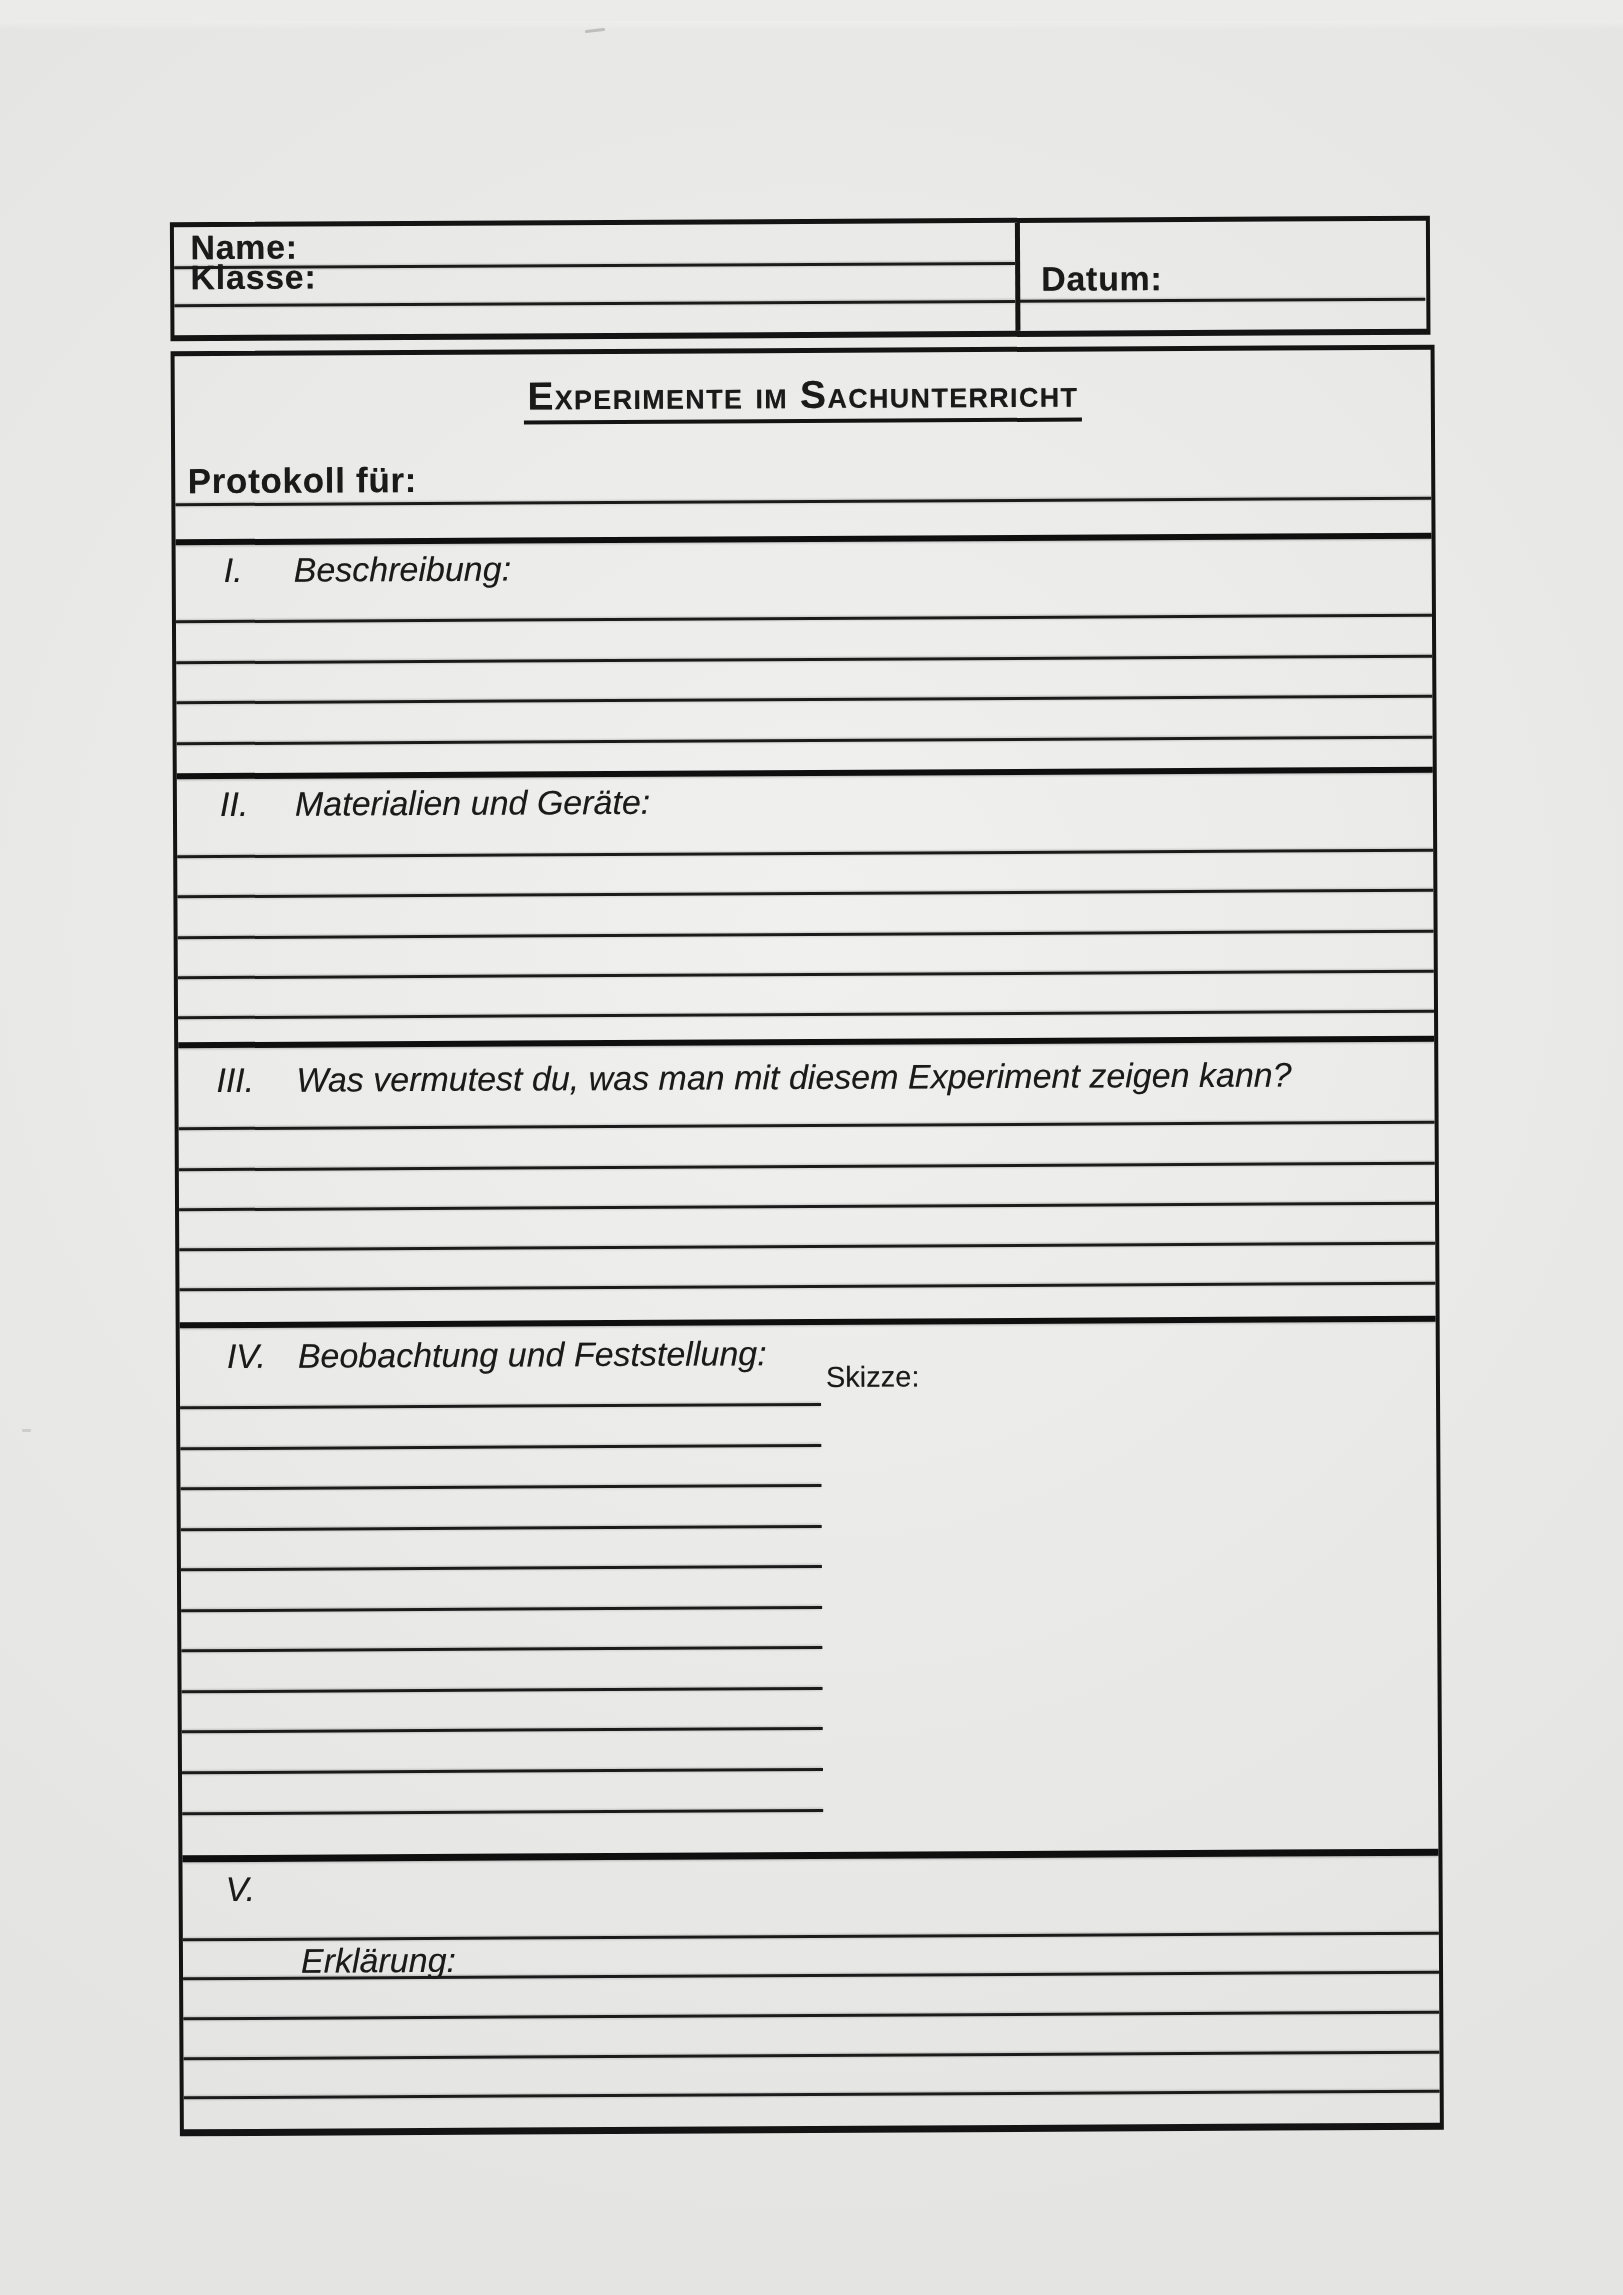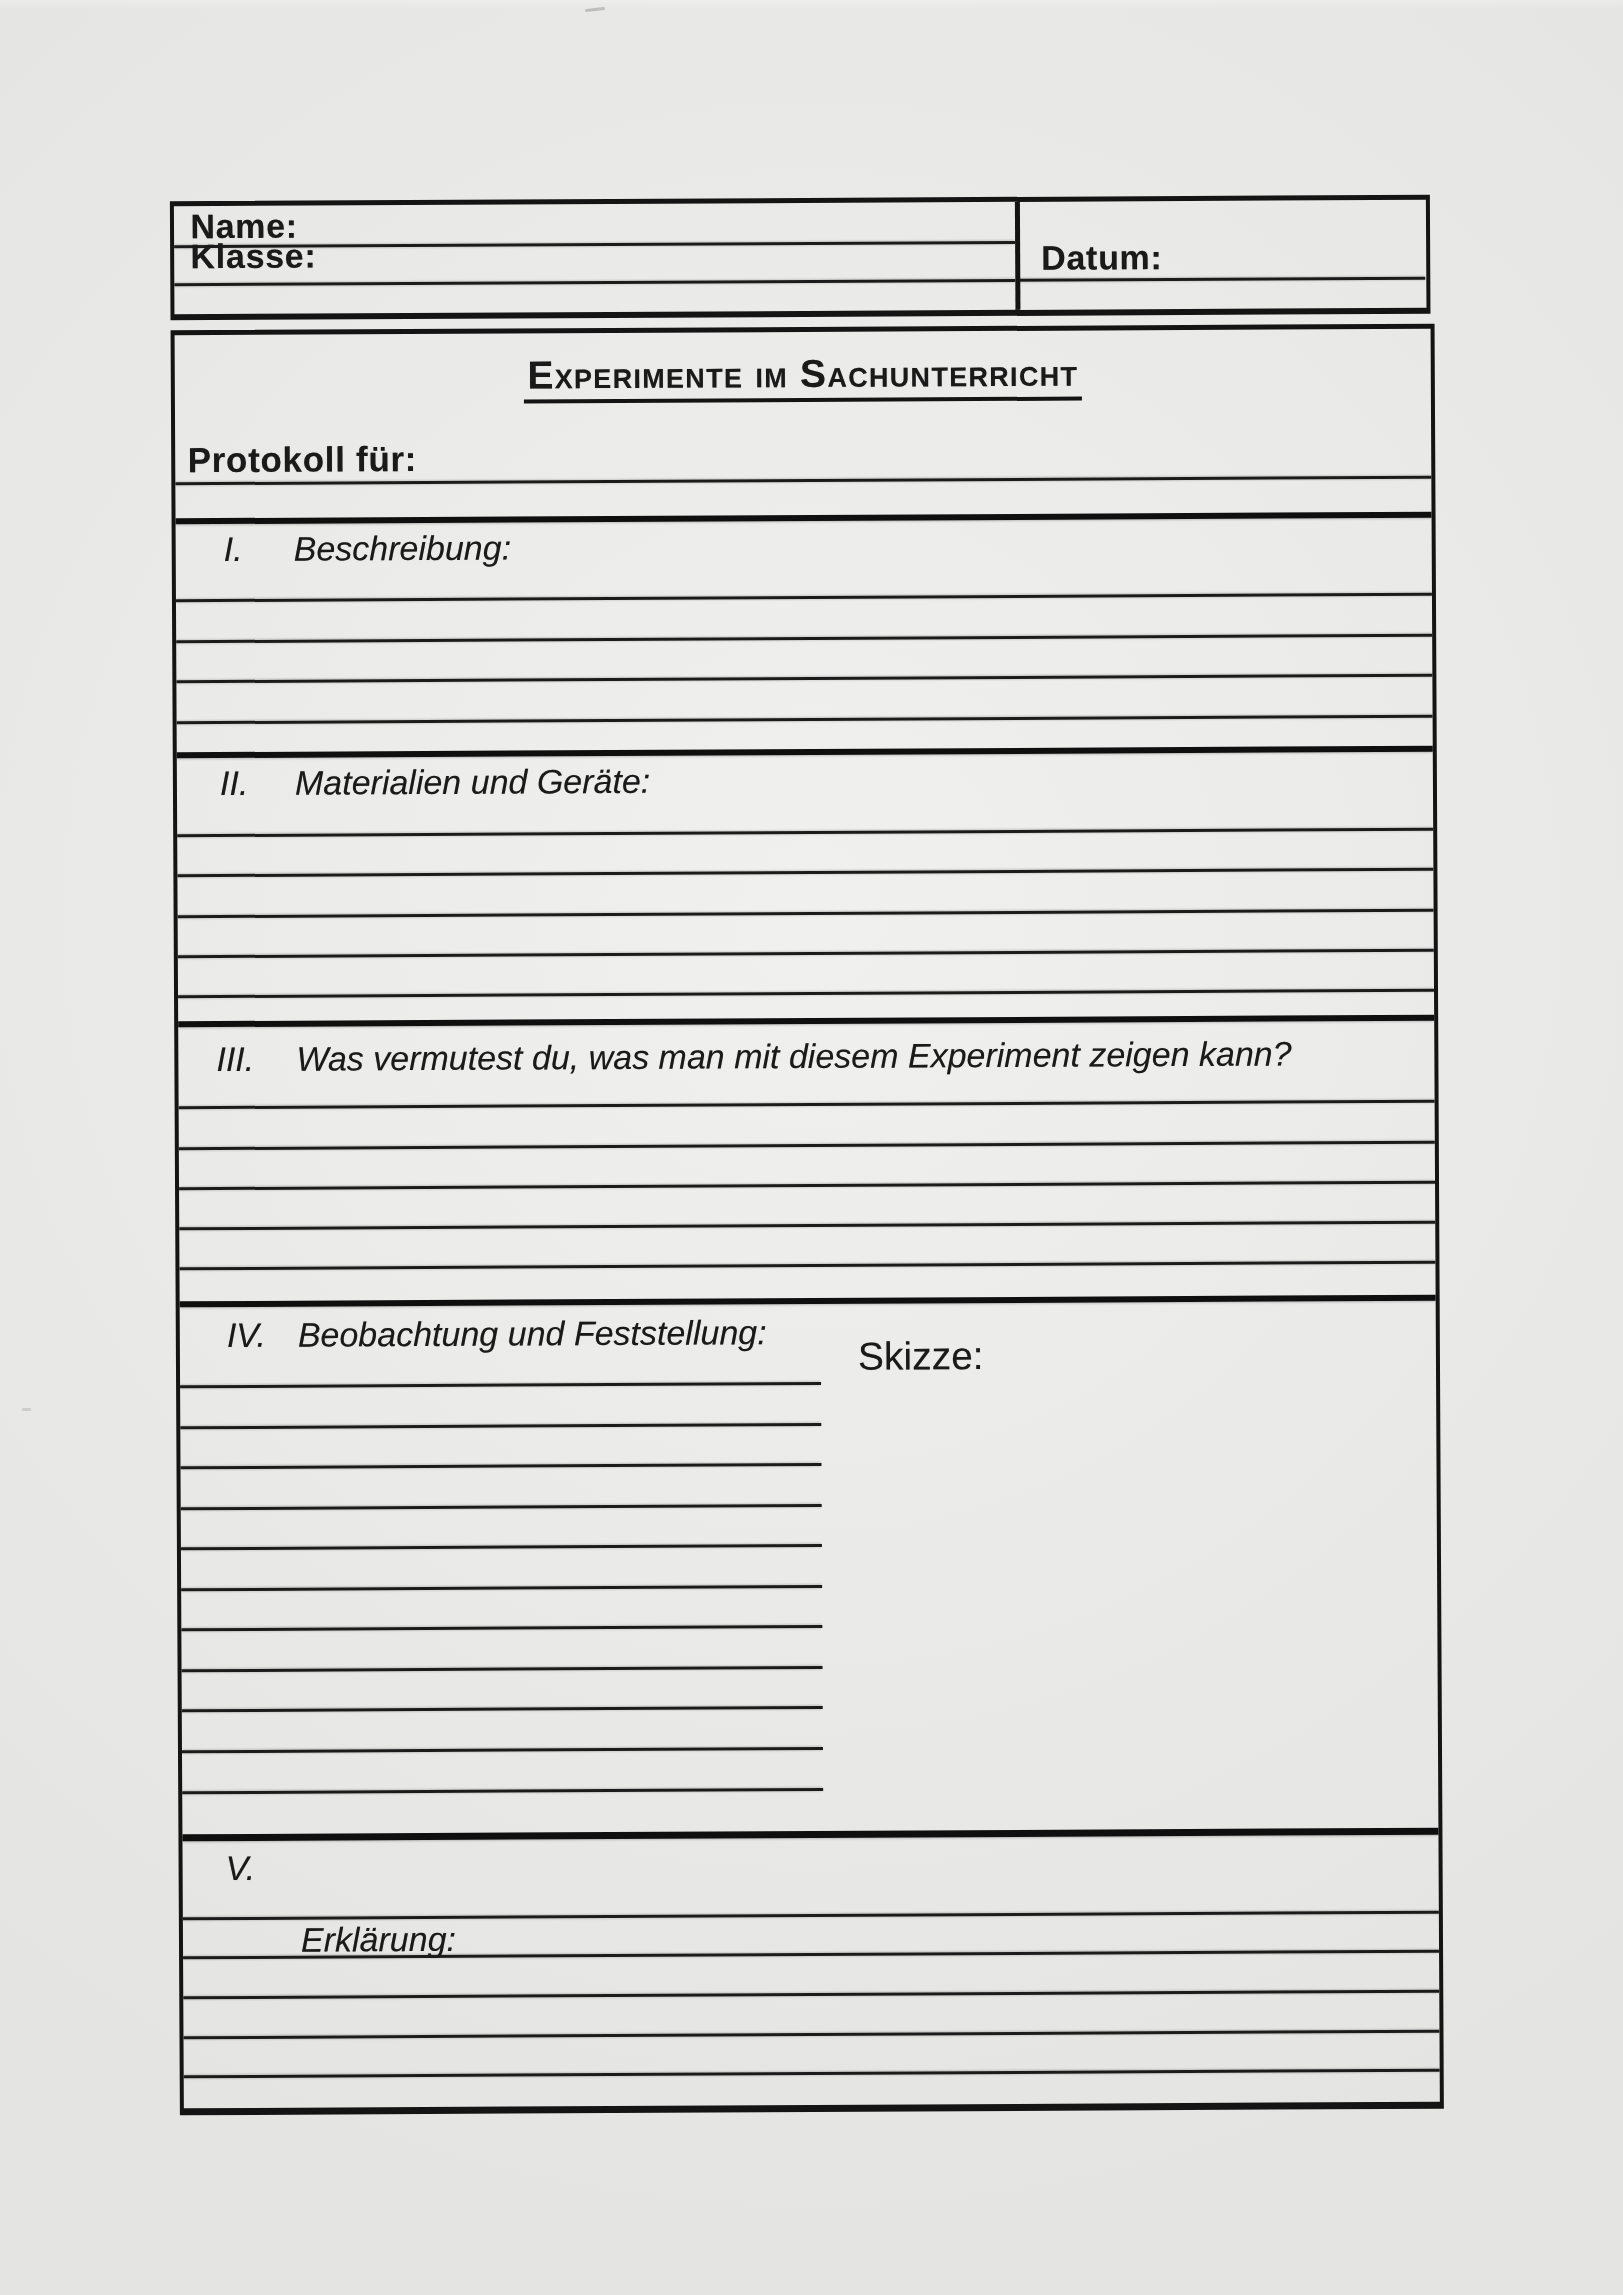--- a/index.html
+++ b/index.html
@@ -6,20 +6,21 @@
   body{
     width:1623px;height:2295px;position:relative;overflow:hidden;
     background:var(--paper,#ebecea);
     font-family:"Liberation Sans",sans-serif;
     color:var(--ink,#1a1a1a);
   }
   .sheet{position:absolute;inset:0;
     background:
       radial-gradient(circle at 50% 40%, rgba(255,255,255,.25), rgba(0,0,0,.03) 85%),
       linear-gradient(180deg, rgba(255,255,255,.35) 0px, rgba(255,255,255,0) 9.2px);
+    margin-top: 21px;
   }
   .tilt{position:absolute;inset:0;transform:rotate(-0.3deg);transform-origin:805px 1178px;}
 
   
   .artifact{position:absolute;background:#9a9a9a;opacity:.55;border-radius:1.3px;}
   .artifact.dash-top{left:585px;top:7.9px;width:19.6px;height:3.3px;transform:rotate(-6deg);}
   .artifact.speck-left{left:22px;top:1408px;width:9.2px;height:2.6px;opacity:.35;}
 
   
   .box{position:absolute;box-sizing:border-box;border:4.6px solid #141414;}
@@ -49,21 +50,21 @@
     font-variant:small-caps;letter-spacing:1.3px;
     border-bottom:4.6px solid #141414;padding:0 3.9px 3.9px 3.9px;
     text-shadow:0 0 0.7px rgba(0,0,0,.45);}
   .protokoll{position:absolute;left:12.4px;top:107px;font-weight:700;font-size:35px;line-height:35px;
     letter-spacing:0.7px;text-shadow:0 0 0.7px rgba(0,0,0,.4);white-space:nowrap;}
   .rule.protokoll-rule{left:0;top:147px;width:100%;}
 
   .numeral,.sec-label{position:absolute;font-style:italic;font-size:34px;line-height:35px;
     text-shadow:0 0 0.7px rgba(0,0,0,.4);white-space:nowrap;}
   .sec-label{left:118px;}
-  .skizze{position:absolute;left:678px;top:1007px;font-size:39px;line-height:35px;
+  .skizze{position:absolute;left:646px;top:1007px;font-size:29px;line-height:35px;
     text-shadow:0 0 0.7px rgba(0,0,0,.4);white-space:nowrap;}
   .rules{position:absolute;inset:0;pointer-events:none;}
 </style>
 </head>
 <body style="--ink: #1a1a1a; --paper: #ebecea;">
 
 <div class="sheet">
   <div class="artifact dash-top"></div>
   <div class="artifact speck-left"></div>
 

